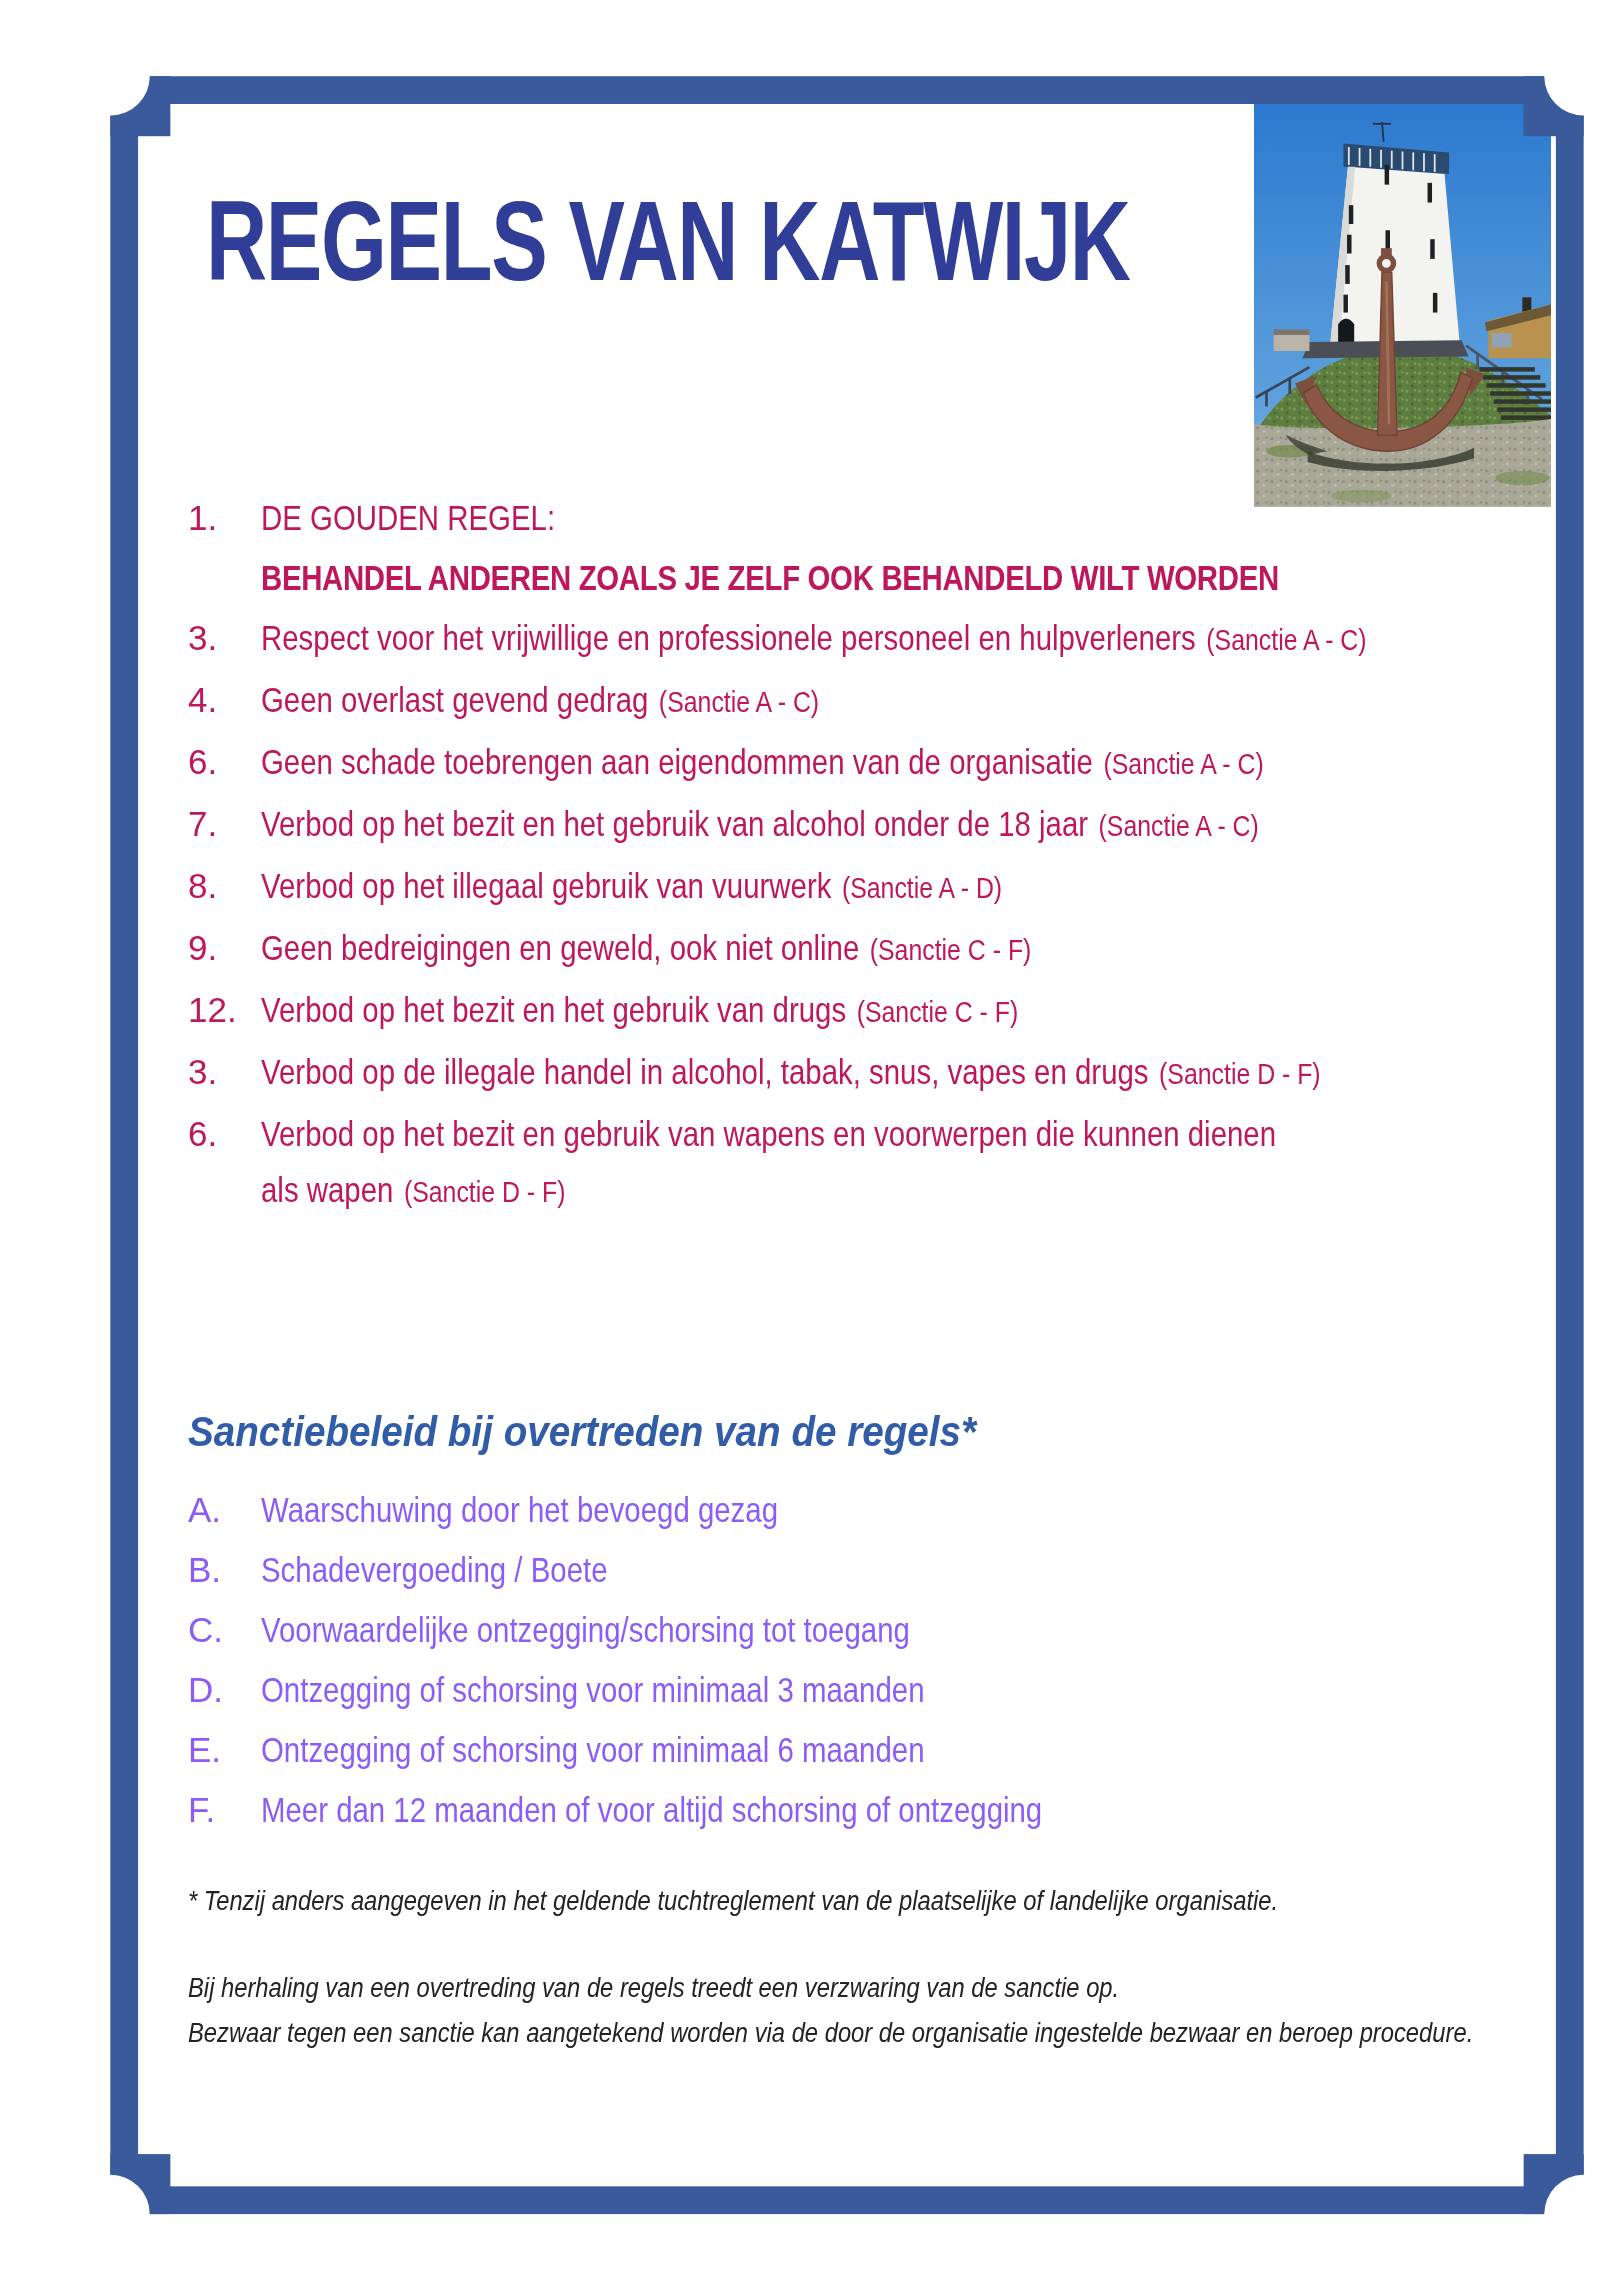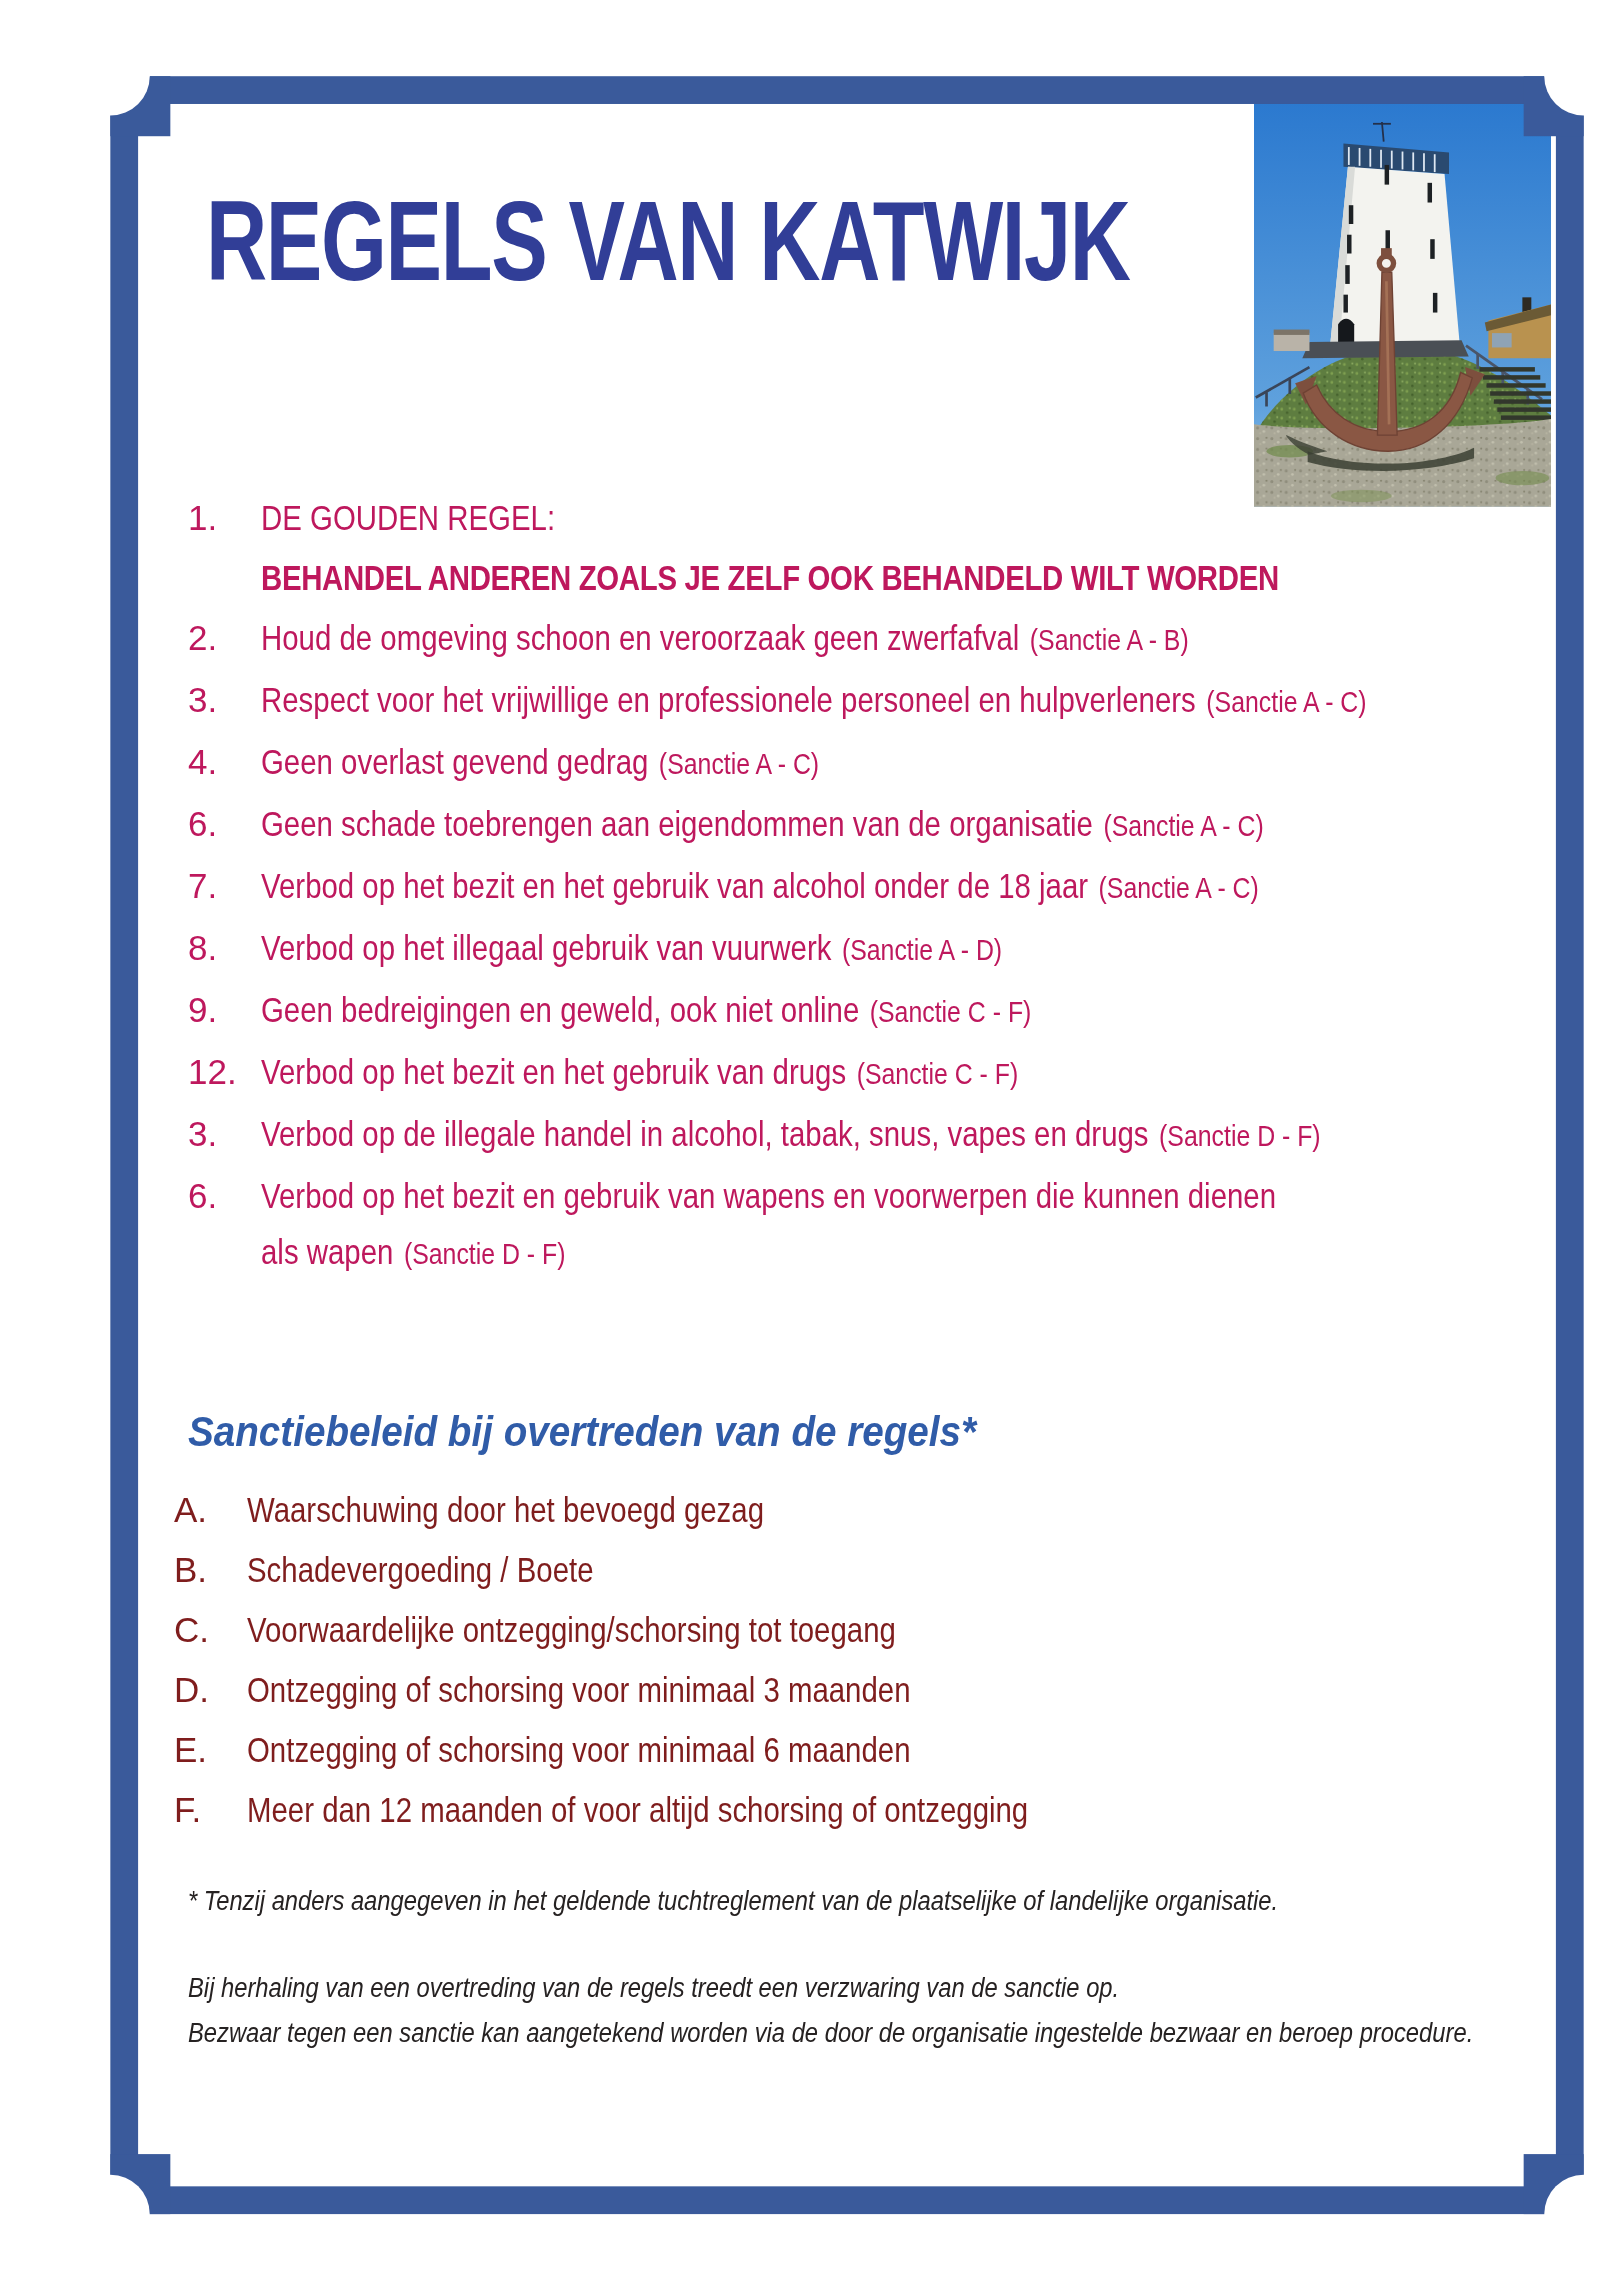--- a/index.html
+++ b/index.html
@@ -30,21 +30,21 @@
   .rule-line{display:inline-block;transform:scaleX(0.84);transform-origin:0 50%;white-space:nowrap;}
   .rule-row.bold .rule-text{font-weight:bold;letter-spacing:-0.4px;}
   .rule-sanctie{font-size:29.6px;margin-left:12.5px;}
   
   .section-heading{
     position:absolute;left:152px;top:1408px;z-index:3;
     font-size:42px;font-weight:bold;font-style:italic;color:#305CA8;
     line-height:47px;white-space:nowrap;
     transform:scaleX(0.92);transform-origin:0 0;
   }
-  .sanctions{position:absolute;left:138px;top:1480px;z-index:3;color:#7f1d1d;}
+  .sanctions{position:absolute;left:152px;top:1480px;z-index:3;color:#8b5cf6;}
   
   .footnote{
     position:absolute;left:152px;z-index:3;
     font-size:27px;font-style:italic;color:#262222;
     white-space:nowrap;line-height:45px;
     transform:scaleX(0.88);transform-origin:0 0;
   }
   .footnote-disclaimer{top:1879px;}
   .footnote-para{top:1966px;}
 </style>
@@ -183,21 +183,20 @@
       <circle cx="83" cy="2472" r="44"></circle>
       <circle cx="1728" cy="2472" r="44"></circle>
     </g>
   </svg>
 
   <div class="title">REGELS VAN KATWIJK</div>
 
   <div class="rules" id="rules-list">
       <div class="rule-row"><span class="rule-num">1.</span><span class="rule-line"><span class="rule-text">DE GOUDEN REGEL:</span></span></div>
       <div class="rule-row bold"><span class="rule-num"></span><span class="rule-line"><span class="rule-text">BEHANDEL ANDEREN ZOALS JE ZELF OOK BEHANDELD WILT WORDEN</span></span></div>
-      <div class="rule-row"><span class="rule-num">2.</span><span class="rule-line"><span class="rule-text">Houd de omgeving schoon en veroorzaak geen zwerfafval</span><span class="rule-sanctie">(Sanctie A - B)</span></span></div>
       <div class="rule-row"><span class="rule-num">3.</span><span class="rule-line"><span class="rule-text">Respect voor het vrijwillige en professionele personeel en hulpverleners</span><span class="rule-sanctie">(Sanctie A - C)</span></span></div>
       <div class="rule-row"><span class="rule-num">4.</span><span class="rule-line"><span class="rule-text">Geen overlast gevend gedrag</span><span class="rule-sanctie">(Sanctie A - C)</span></span></div>
       <div class="rule-row"><span class="rule-num">6.</span><span class="rule-line"><span class="rule-text">Geen schade toebrengen aan eigendommen van de organisatie</span><span class="rule-sanctie">(Sanctie A - C)</span></span></div>
       <div class="rule-row"><span class="rule-num">7.</span><span class="rule-line"><span class="rule-text">Verbod op het bezit en het gebruik van alcohol onder de 18 jaar</span><span class="rule-sanctie">(Sanctie A - C)</span></span></div>
       <div class="rule-row"><span class="rule-num">8.</span><span class="rule-line"><span class="rule-text">Verbod op het illegaal gebruik van vuurwerk</span><span class="rule-sanctie">(Sanctie A - D)</span></span></div>
       <div class="rule-row"><span class="rule-num">9.</span><span class="rule-line"><span class="rule-text">Geen bedreigingen en geweld, ook niet online</span><span class="rule-sanctie">(Sanctie C - F)</span></span></div>
       <div class="rule-row"><span class="rule-num">12.</span><span class="rule-line"><span class="rule-text">Verbod op het bezit en het gebruik van drugs</span><span class="rule-sanctie">(Sanctie C - F)</span></span></div>
       <div class="rule-row"><span class="rule-num">3.</span><span class="rule-line"><span class="rule-text">Verbod op de illegale handel in alcohol, tabak, snus, vapes en drugs</span><span class="rule-sanctie">(Sanctie D - F)</span></span></div>
       <div class="rule-row"><span class="rule-num">6.</span><span class="rule-line"><span class="rule-text">Verbod op het bezit en gebruik van wapens en voorwerpen die kunnen dienen</span></span></div>
       <div class="rule-row cont"><span class="rule-num"></span><span class="rule-line"><span class="rule-text">als wapen</span><span class="rule-sanctie">(Sanctie D - F)</span></span></div>

